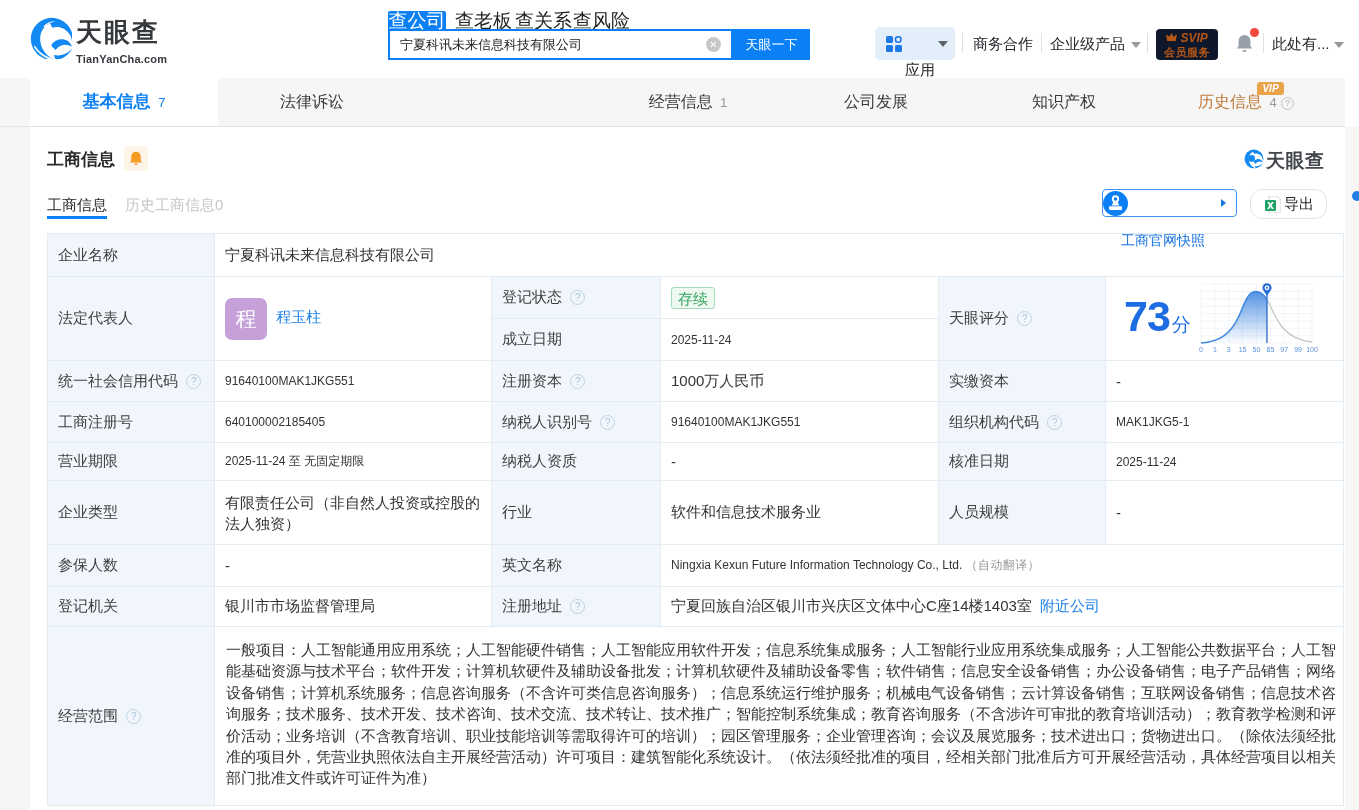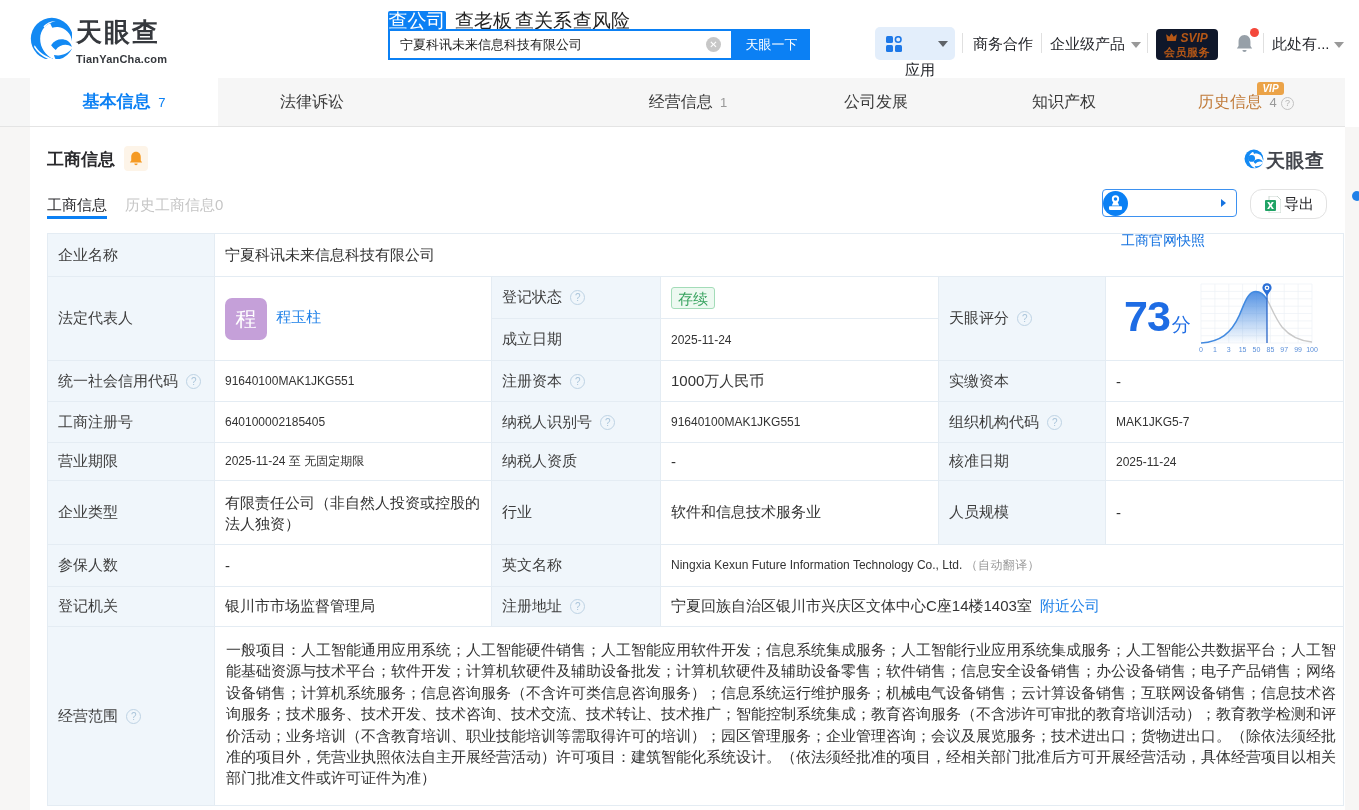--- a/index.html
+++ b/index.html
@@ -218,21 +218,21 @@
     <td>1000万人民币</td>
     <td class="lb">实缴资本</td>
     <td>-</td>
   </tr>
   <tr style="height:41px;">
     <td class="lb">工商注册号</td>
     <td class="num">640100002185405</td>
     <td class="lb qmc">纳税人识别号 <span class="qm">?</span></td>
     <td class="num">91640100MAK1JKG551</td>
     <td class="lb qmc">组织机构代码 <span class="qm">?</span></td>
-    <td class="num">MAK1JKG5-7</td>
+    <td class="num">MAK1JKG5-1</td>
   </tr>
   <tr style="height:38px;">
     <td class="lb">营业期限</td>
     <td class="num">2025-11-24 至 无固定期限</td>
     <td class="lb">纳税人资质</td>
     <td>-</td>
     <td class="lb">核准日期</td>
     <td class="num">2025-11-24</td>
   </tr>
   <tr style="height:64px;">

